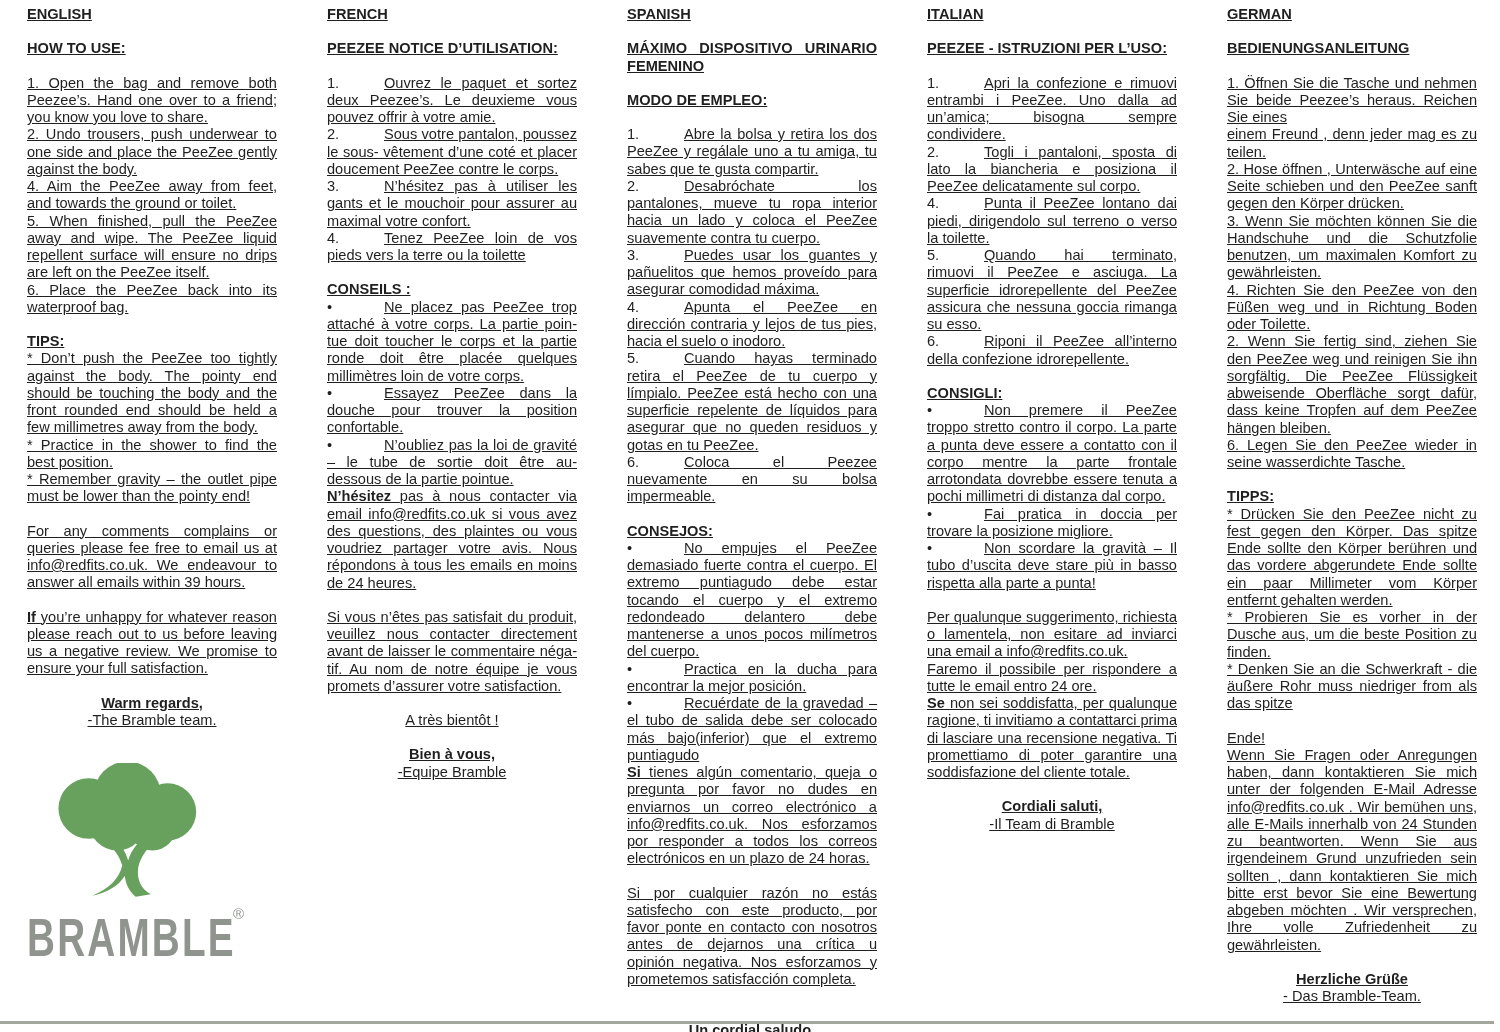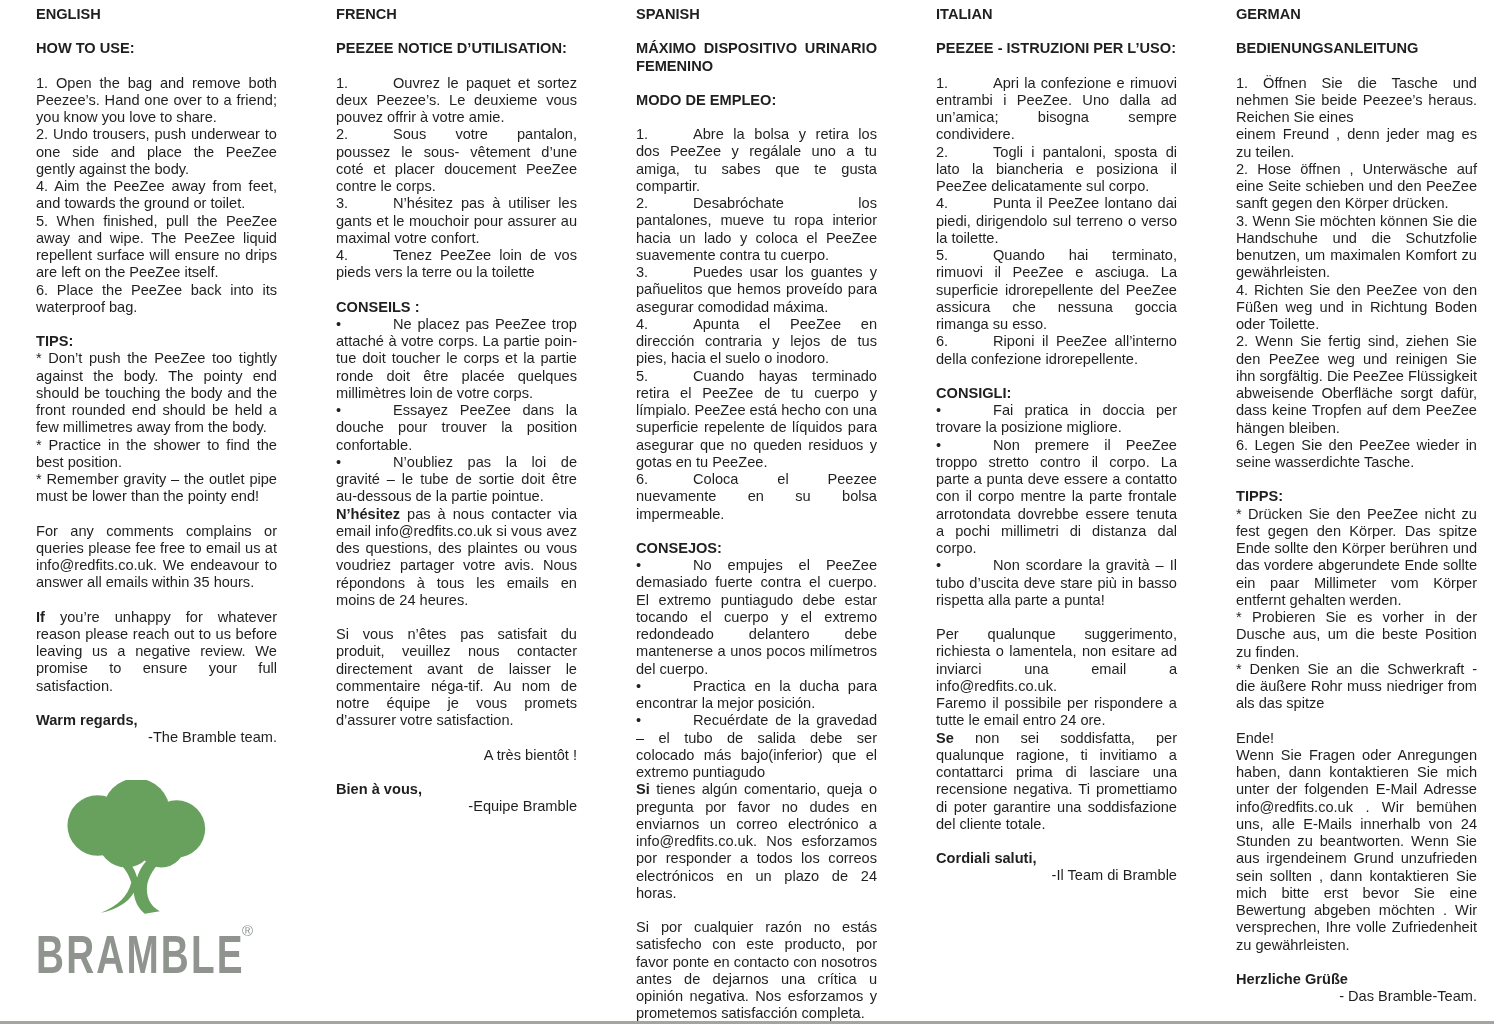--- a/index.html
+++ b/index.html
@@ -2,26 +2,26 @@
 <html><head>
 <meta charset="utf-8">
 <style>
   html,body{margin:0;padding:0;}
   body{
     width:1500px;height:1032px;background:#ffffff;
     font-family:"Liberation Sans","DejaVu Sans",sans-serif;
     color:#1f1f1f;overflow:hidden;
   }
   .sheet{position:relative;width:1500px;height:1032px;display:flex;}
-  .col{width:300px;box-sizing:border-box;padding:6px 23px 0 36px;flex:0 0 300px;}
+  .col{width:300px;box-sizing:border-box;padding:6px 23px 0 27px;flex:0 0 300px;text-decoration:underline;}
   .col p{margin:0;font-size:14.6px;line-height:17.25px;}
   .h{font-weight:bold;text-align:justify;}
   .body{text-align:justify;}
-  .plain{text-align:right;}
-  .sign{font-weight:bold;text-align:left;}
+  .plain{text-align:center;}
+  .sign{font-weight:bold;text-align:center;}
   .gap{height:17px;}
   .tabnum{display:inline-block;width:57px;}
   
   .logo{margin-top:34px;position:relative;text-align:center;}
   .tree{display:block;margin-left:18px;}
   .brand-row{position:relative;margin-top:10px;height:56px;}
   .brand{
     display:inline-block;font-weight:bold;font-size:53px;line-height:1;
     letter-spacing:3px;color:#8f948e;white-space:nowrap;
     transform:scaleX(0.73);transform-origin:0 50%;
@@ -44,21 +44,21 @@
         <p class="body">2. Undo trousers, push underwear to one side and place the PeeZee gently against the body.</p>
         <p class="body">4. Aim the PeeZee away from feet, and towards the ground or toilet.</p>
         <p class="body">5. When finished, pull the PeeZee away and wipe. The PeeZee liquid repellent surface will ensure no drips are left on the PeeZee itself.</p>
         <p class="body">6. Place the PeeZee back into its waterproof bag.</p>
         <div class="gap"></div>
         <p class="h">TIPS:</p>
         <p class="body">* Don’t push the PeeZee too tightly against the body. The pointy end should be touching the body and the front rounded end should be held a few millimetres away from the body.</p>
         <p class="body">* Practice in the shower to find the best position.</p>
         <p class="body">* Remember gravity – the outlet pipe must be lower than the pointy end!</p>
         <div class="gap"></div>
-        <p class="body">For any comments complains or queries please fee free to email us at info@redfits.co.uk. We endeavour to answer all emails within 35 hours.</p>
+        <p class="body">For any comments complains or queries please fee free to email us at info@redfits.co.uk. We endeavour to answer all emails within 39 hours.</p>
         <div class="gap"></div>
         <p class="body"><b>If </b>you’re unhappy for whatever reason please reach out to us before leaving us a negative review. We promise to ensure your full satisfaction.</p>
         <div class="gap"></div>
         <p class="sign">Warm regards,</p>
         <p class="plain">-The Bramble team.</p>
       </div>
     <div class="logo">
       <svg class="tree" width="168" height="138" viewBox="0 0 200 160" xmlns="http://www.w3.org/2000/svg">
         <g fill="#68a15e">
           <circle cx="52" cy="52" r="36"></circle>
@@ -135,22 +135,22 @@
         <div class="gap"></div>
         <p class="h">PEEZEE - ISTRUZIONI PER L’USO:</p>
         <div class="gap"></div>
         <p class="body step"><span class="tabnum">1.</span>Apri la confezione e rimuovi entrambi i PeeZee. Uno dalla ad un’amica; bisogna sempre condividere.</p>
         <p class="body step"><span class="tabnum">2.</span>Togli i pantaloni, sposta di lato la biancheria e posiziona il PeeZee delicatamente sul corpo.</p>
         <p class="body step"><span class="tabnum">4.</span>Punta il PeeZee lontano dai piedi, dirigendolo sul terreno o verso la toilette.</p>
         <p class="body step"><span class="tabnum">5.</span>Quando hai terminato, rimuovi il PeeZee e asciuga. La superficie idrorepellente del PeeZee assicura che nessuna goccia rimanga su esso.</p>
         <p class="body step"><span class="tabnum">6.</span>Riponi il PeeZee all’interno della confezione idrorepellente.</p>
         <div class="gap"></div>
         <p class="h">CONSIGLI:</p>
+        <p class="body step"><span class="tabnum">•</span>Non premere il PeeZee troppo stretto contro il corpo. La parte a punta deve essere a contatto con il corpo mentre la parte frontale arrotondata dovrebbe essere tenuta a pochi millimetri di distanza dal corpo.</p>
         <p class="body step"><span class="tabnum">•</span>Fai pratica in doccia per trovare la posizione migliore.</p>
-        <p class="body step"><span class="tabnum">•</span>Non premere il PeeZee troppo stretto contro il corpo. La parte a punta deve essere a contatto con il corpo mentre la parte frontale arrotondata dovrebbe essere tenuta a pochi millimetri di distanza dal corpo.</p>
         <p class="body step"><span class="tabnum">•</span>Non scordare la gravità – Il tubo d’uscita deve stare più in basso rispetta alla parte a punta!</p>
         <div class="gap"></div>
         <p class="body">Per qualunque suggerimento, richiesta o lamentela, non esitare ad inviarci una email a info@redfits.co.uk.</p>
         <p class="body">Faremo il possibile per rispondere a tutte le email entro 24 ore.</p>
         <p class="body"><b>Se </b>non sei soddisfatta, per qualunque ragione, ti invitiamo a contattarci prima di lasciare una recensione negativa. Ti promettiamo di poter garantire una soddisfazione del cliente totale.</p>
         <div class="gap"></div>
         <p class="sign">Cordiali saluti,</p>
         <p class="plain">-Il Team di Bramble</p>
       </div>
   </div>

